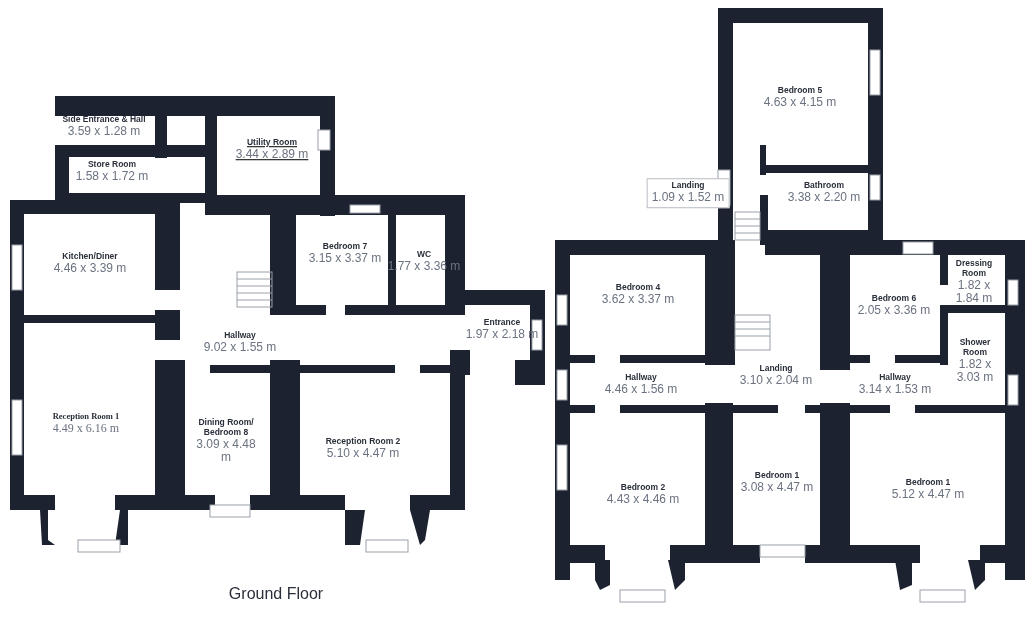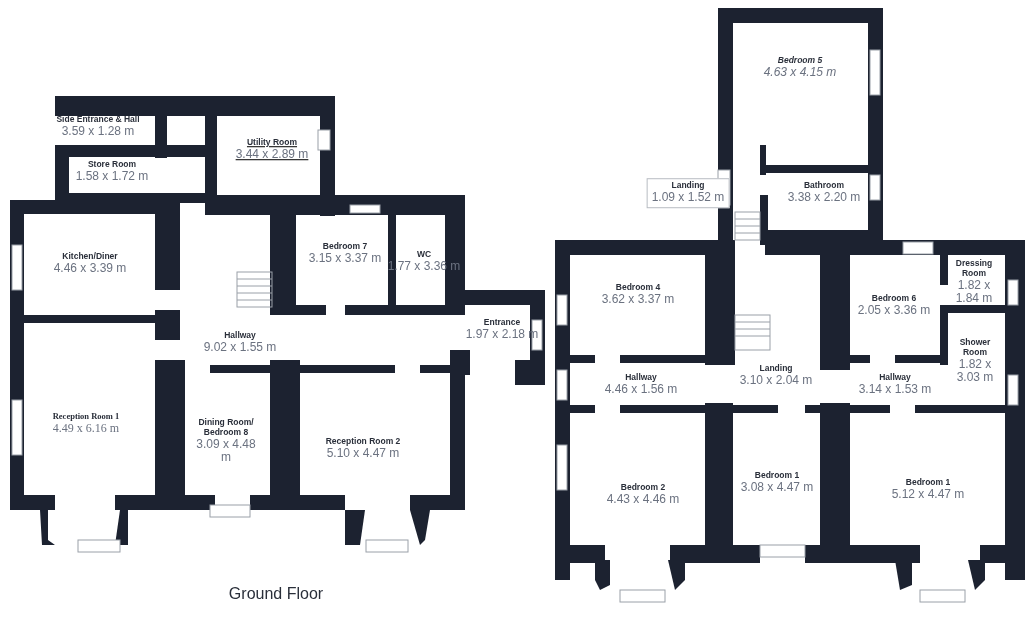--- a/index.html
+++ b/index.html
@@ -142,21 +142,21 @@
     <line class="thin" x1="735" y1="322" x2="770" y2="322"></line>
     <line class="thin" x1="735" y1="329" x2="770" y2="329"></line>
     <line class="thin" x1="735" y1="336" x2="770" y2="336"></line>
     <rect class="thin" x="735" y="212" width="25" height="28"></rect>
     <line class="thin" x1="735" y1="219" x2="760" y2="219"></line>
     <line class="thin" x1="735" y1="226" x2="760" y2="226"></line>
     <line class="thin" x1="735" y1="233" x2="760" y2="233"></line>
   </g>
 </svg>
 
-<div class="lbl" style="left:98px;top:127px;">
+<div class="lbl" style="left:104px;top:127px;">
   <span class="name">Side Entrance &amp; Hall</span>
   <span class="dim">3.59 x 1.28 m</span>
 </div>
 <div class="lbl" style="left:112px;top:172px;">
   <span class="name">Store Room</span>
   <span class="dim">1.58 x 1.72 m</span>
 </div>
 <div class="lbl" style="left:272px;top:150px;text-decoration:underline;">
   <span class="name">Utility Room</span>
   <span class="dim">3.44 x 2.89 m</span>
@@ -188,21 +188,21 @@
 <div class="lbl" style="left:226px;top:442px;width:70px;white-space:normal;">
   <span class="name">Dining Room/ Bedroom 8</span>
   <span class="dim">3.09 x 4.48 m</span>
 </div>
 <div class="lbl" style="left:363px;top:449px;">
   <span class="name">Reception Room 2</span>
   <span class="dim">5.10 x 4.47 m</span>
 </div>
 <div class="floor-title">Ground Floor</div>
 
-<div class="lbl" style="left:800px;top:68px;font-style:italic;">
+<div class="lbl" style="left:800px;top:98px;">
   <span class="name">Bedroom 5</span>
   <span class="dim">4.63 x 4.15 m</span>
 </div>
 <div class="lbl boxed" style="left:688px;top:193px;">
   <span class="name">Landing</span>
   <span class="dim">1.09 x 1.52 m</span>
 </div>
 <div class="lbl" style="left:824px;top:193px;">
   <span class="name">Bathroom</span>
   <span class="dim">3.38 x 2.20 m</span>

